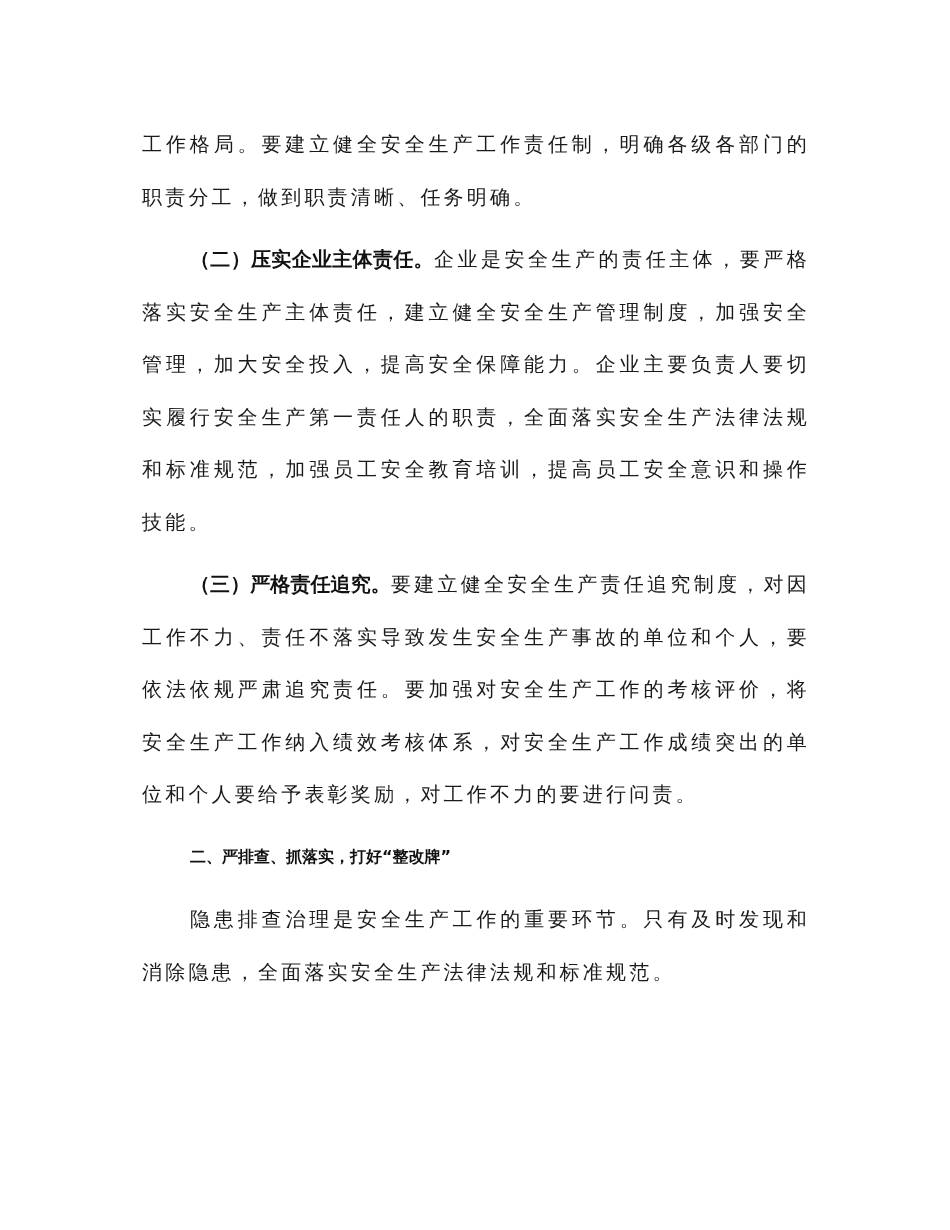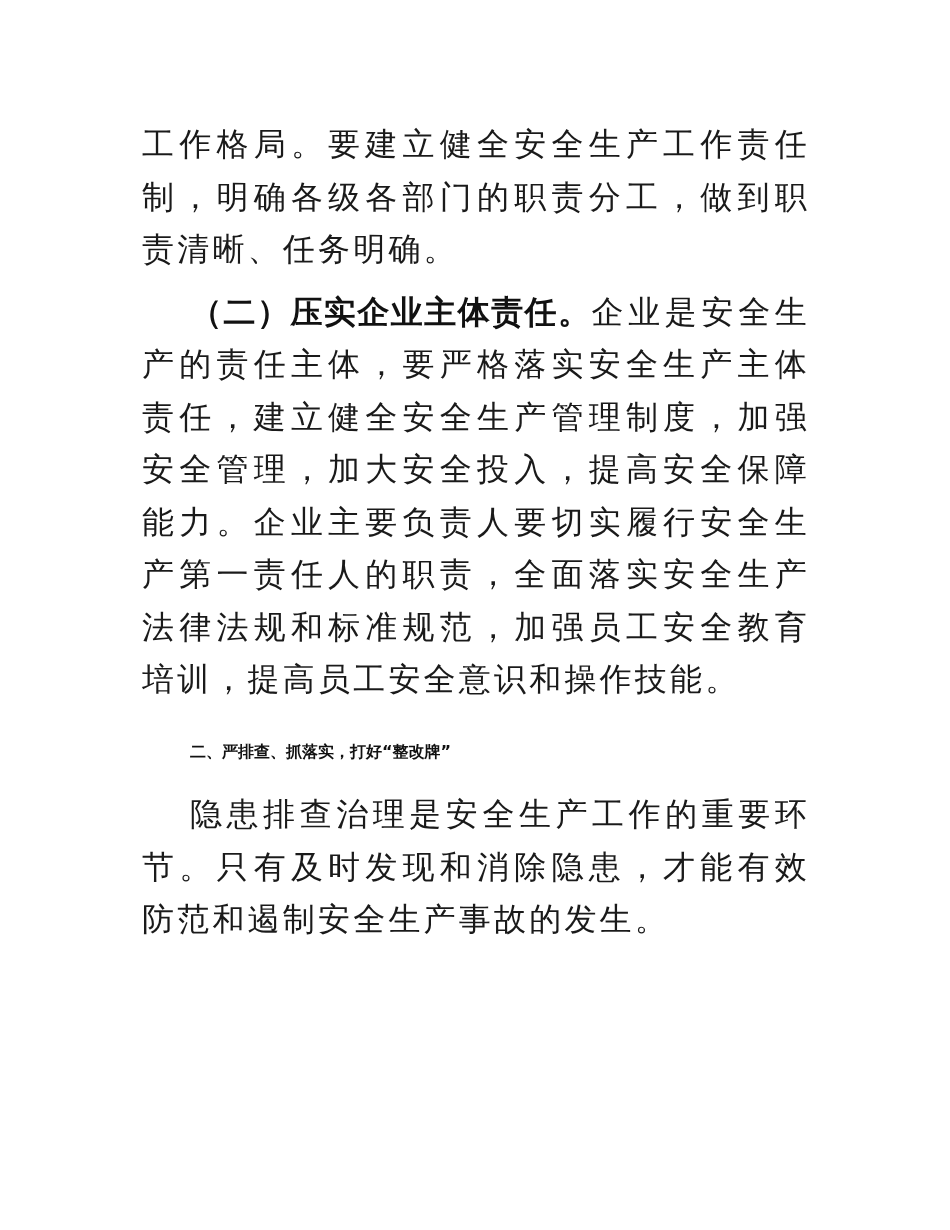--- a/index.html
+++ b/index.html
@@ -15,21 +15,21 @@
       font-family: "DejaVu Serif", "Liberation Serif", serif;
       color: #1a1a1a;
     }
     .page {
       position: absolute;
       left: 142px;
       top: 118px;
       width: 668px;
     }
     .para {
-      font-size: 32px;
+      font-size: 20px;
       line-height: 52.5px;
       text-align: justify;
       text-justify: inter-character;
       letter-spacing: 3.2px;
       margin: 0;
       word-break: break-all;
     }
     .para.indent {
       text-indent: 48px;
     }
@@ -59,22 +59,23 @@
 <div class="page">
 
   <p class="para">工作格局。要建立健全安全生产工作责任制，明确各级各部门的职责分工，做到职责清晰、任务明确。</p>
 
   <div class="gap"></div>
 
   <p class="para indent"><span class="bold">（二）压实企业主体责任。</span><span>企业是安全生产的责任主体，要严格落实安全生产主体责任，建立健全安全生产管理制度，加强安全管理，加大安全投入，提高安全保障能力。企业主要负责人要切实履行安全生产第一责任人的职责，全面落实安全生产法律法规和标准规范，加强员工安全教育培训，提高员工安全意识和操作技能。</span></p>
 
   <div class="gap"></div>
 
+  <p class="para indent"><span class="bold">（三）严格责任追究。</span><span>要建立健全安全生产责任追究制度，对因工作不力、责任不落实导致发生安全生产事故的单位和个人，要依法依规严肃追究责任。要加强对安全生产工作的考核评价，将安全生产工作纳入绩效考核体系，对安全生产工作成绩突出的单位和个人要给予表彰奖励，对工作不力的要进行问责。</span></p>
 
   <div class="gap"></div>
 
   <h2 class="heading">二、严排查、抓落实，打好“整改牌”</h2>
 
   <div class="gap"></div>
 
-  <p class="para indent">隐患排查治理是安全生产工作的重要环节。只有及时发现和消除隐患，才能有效防范和遏制安全生产事故的发生。</p>
+  <p class="para indent">隐患排查治理是安全生产工作的重要环节。只有及时发现和消除隐患，全面落实安全生产法律法规和标准规范。</p>
 
 </div>
 
 </body></html>

